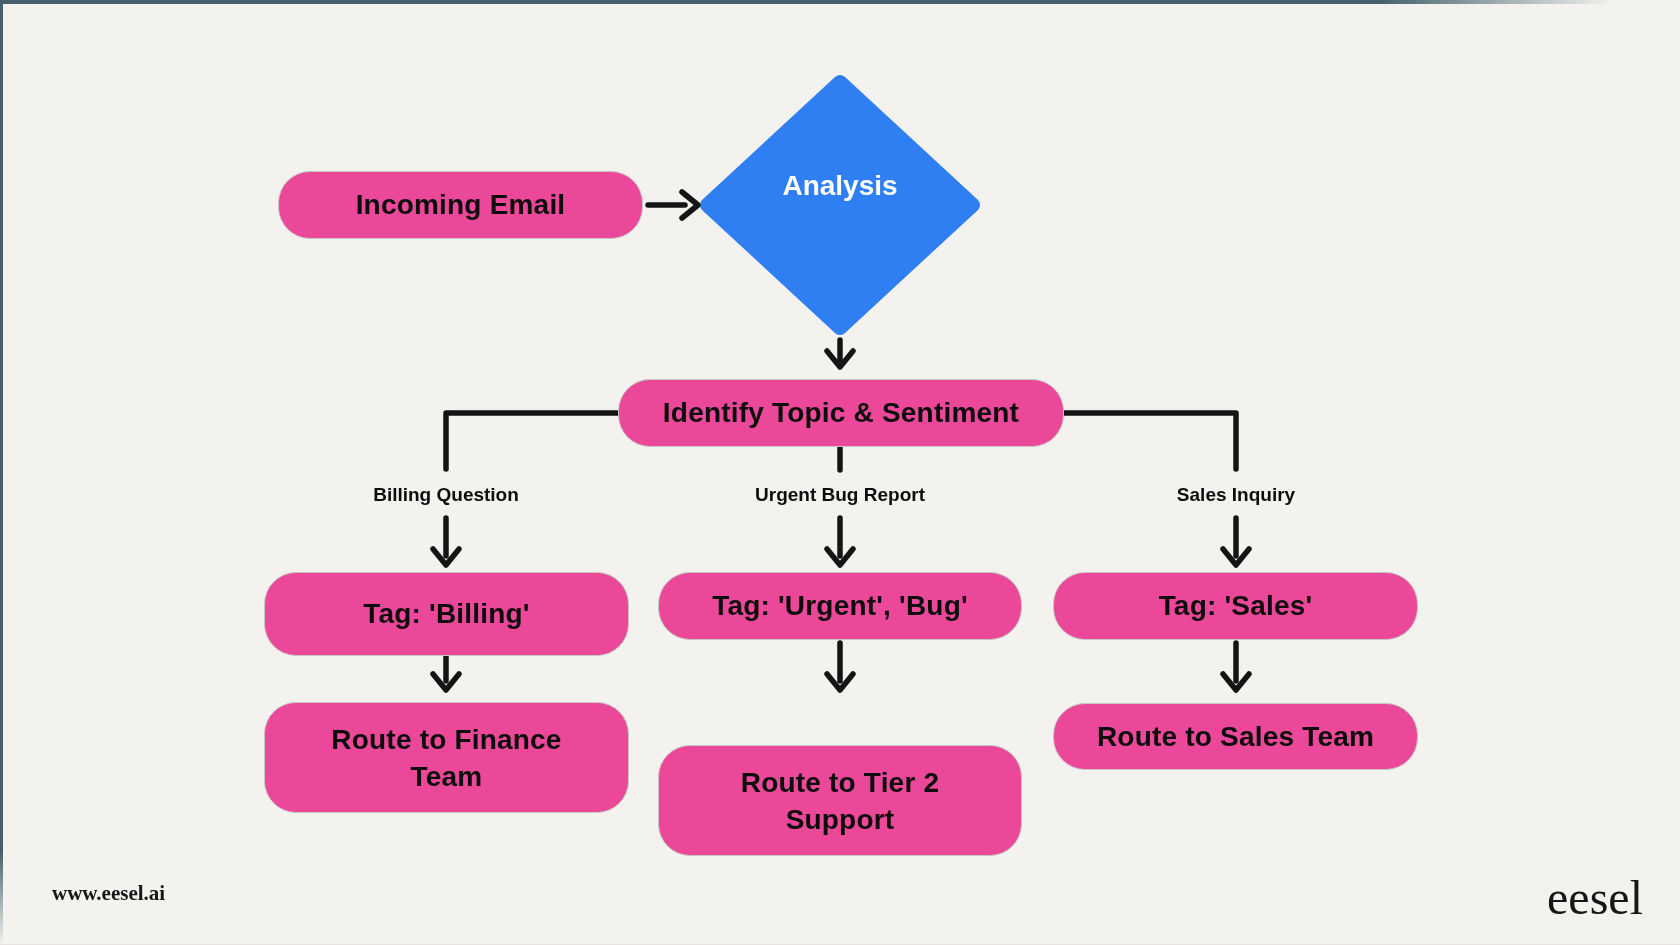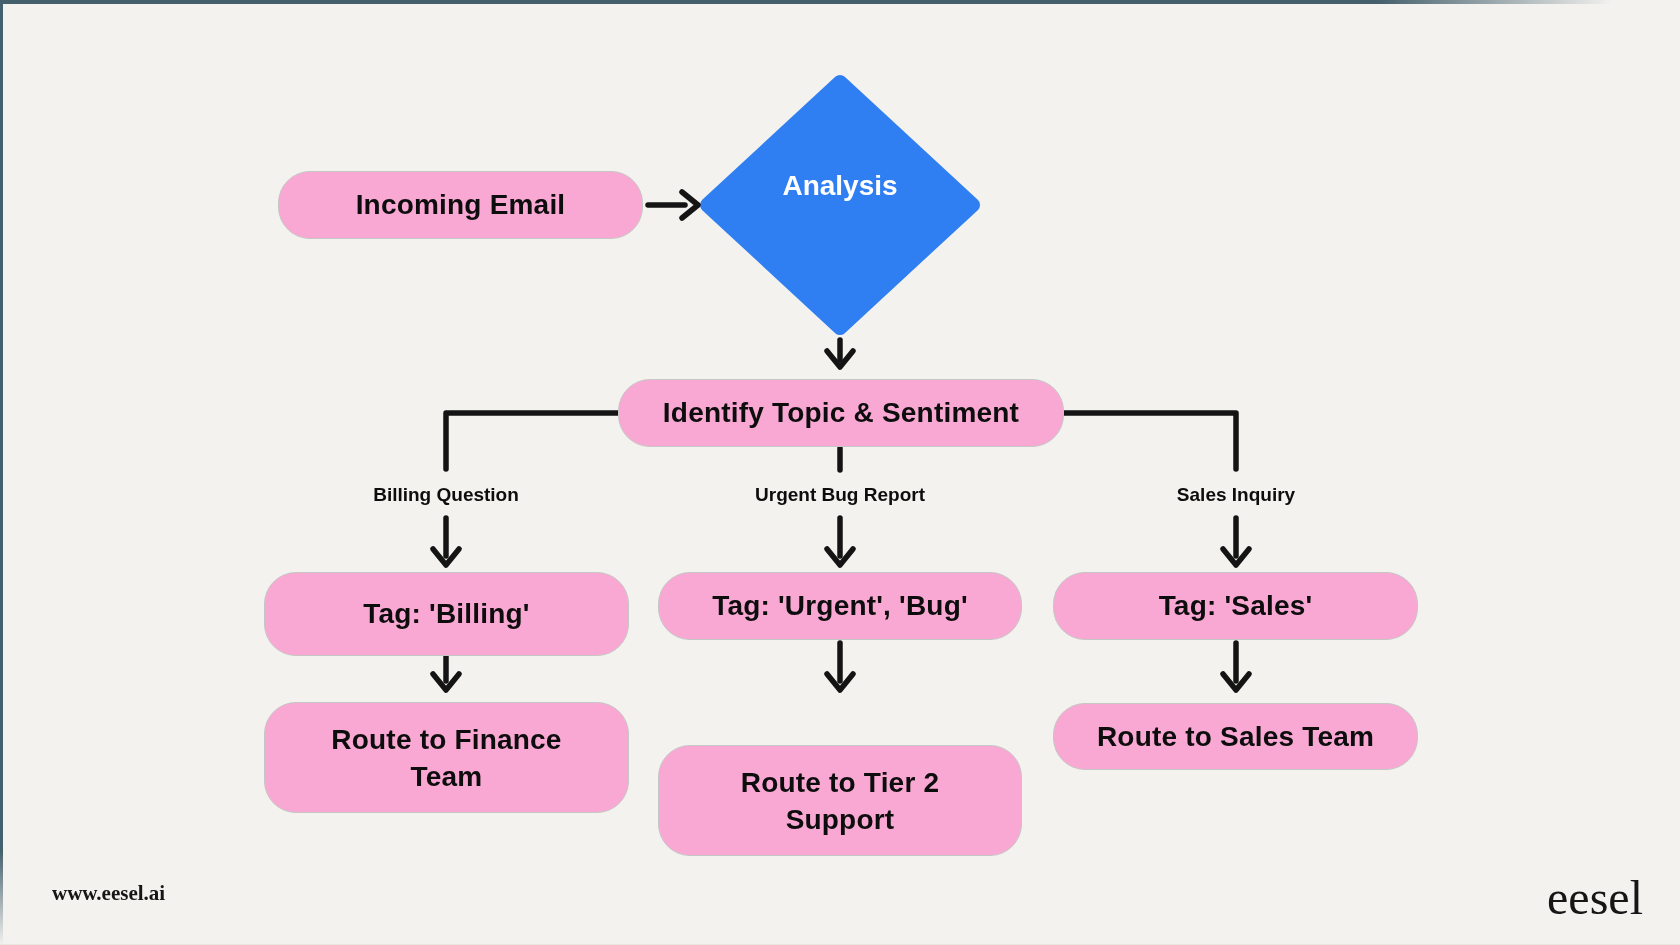--- a/index.html
+++ b/index.html
@@ -16,21 +16,21 @@
     position:absolute;top:0;left:0;width:3px;height:100%;
     background:linear-gradient(to bottom,#44606c 0%,#44606c 90%,rgba(68,96,108,0) 100%);
   }
   .frame-bottom{
     position:absolute;bottom:0;left:0;width:100%;height:1px;background:#e7e4e0;
   }
   svg.wires{position:absolute;top:0;left:0;width:1680px;height:945px;pointer-events:none;}
   .wire{fill:none;stroke:#141414;stroke-width:5.5;stroke-linecap:round;stroke-linejoin:round;}
   .diamond-shape{fill:#2f7ff2;stroke:#2f7ff2;stroke-width:14;stroke-linejoin:round;}
   .node{
-    position:absolute;background:#f9a8d4;border:1.5px solid #c6c6c4;border-radius:32px;
+    position:absolute;background:#ec4899;border:1.5px solid #c6c6c4;border-radius:32px;
     display:flex;align-items:center;justify-content:center;text-align:center;
     font-weight:bold;color:#0d0d0d;font-size:28px;letter-spacing:0.2px;
     box-sizing:border-box;
   }
   .node.oneline{white-space:nowrap;}
   .node.twoline{line-height:37px;padding:0 48px;}
   .diamond-label{
     position:absolute;left:720px;top:168px;width:240px;
     text-align:center;color:#ffffff;font-weight:bold;font-size:28px;line-height:36px;
   }

